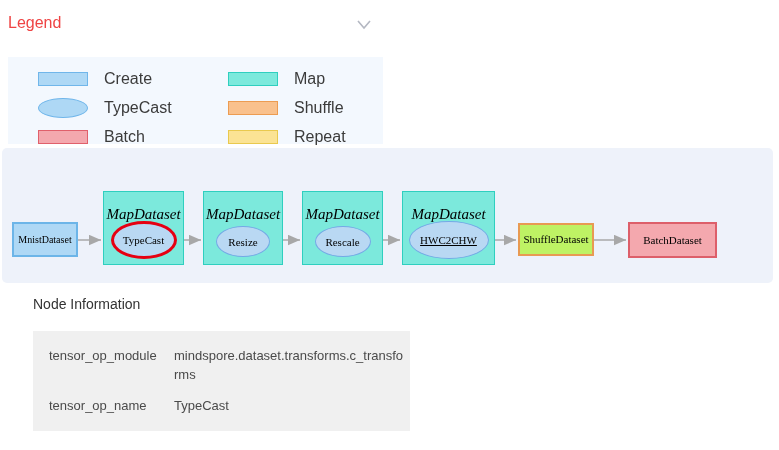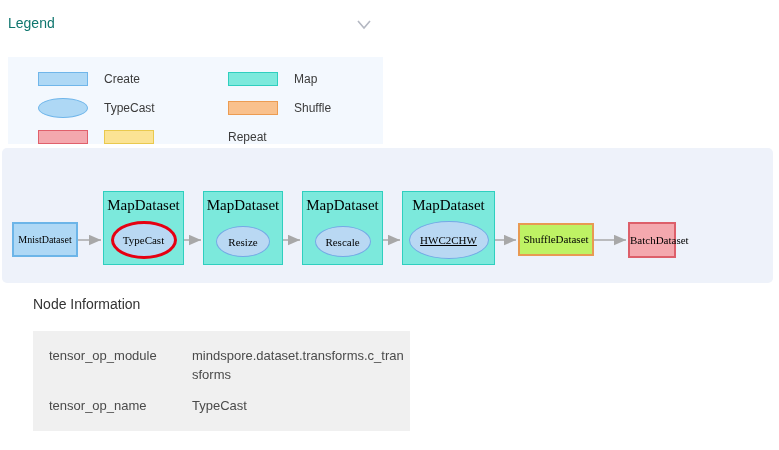--- a/index.html
+++ b/index.html
@@ -2,68 +2,68 @@
 <html><head>
 <meta charset="utf-8">
 <style>
   * { margin:0; padding:0; box-sizing:border-box; }
   html,body { width:779px; height:450px; background:#fff; overflow:hidden;
               font-family:"Liberation Sans", sans-serif; }
   #stage { position:relative; width:779px; height:450px; background:#fff; }
 
   
   .panel-header { position:absolute; left:8px; top:14px; width:375px; height:20px; }
-  .panel-title { font-size:14px; color:#0f766e;margin-top:43px; }
+  .panel-title { font-size:16px; color:#ef4444;margin-top:43px; }
   .chevron { position:absolute; left:348px; top:3px; cursor:pointer; }
 
   
   .legend { position:absolute; left:8px; top:57px; width:375px; height:87px;
             background:#f3f8fe; display:grid;
             grid-template-columns:50px 108px 50px 130px;
             grid-auto-rows:29px; column-gap:16px;
             padding:7px 0 0 30px; align-items:center; }
   .swatch { width:50px; height:14px; border:1px solid; }
   .swatch.ellipse { height:20px; border-radius:50%; }
   .sw-create, .sw-operator { background:#aed8f5; border-color:#70b6ea; }
   .sw-map     { background:#7ce9dc; border-color:#2fcfbf; }
   .sw-shuffle { background:#f9c18d; border-color:#ec9c52; }
   .sw-batch   { background:#f4a8ae; border-color:#e0606b; }
   .sw-repeat  { background:#fbe394; border-color:#e9c94e; }
-  .legend-label { font-size:12px; color:#3b3b3b; }
+  .legend-label { font-size:16px; color:#3b3b3b; }
 
   
   .diagram { position:absolute; left:2px; top:148px; width:771px; height:135px;
              background:#eef2fa; border-radius:5px; }
   .edges { position:absolute; left:0; top:0; width:771px; height:135px; }
   .gnode { position:absolute; font-family:"Liberation Serif","DejaVu Serif",serif;
            color:#000; text-align:center; cursor:pointer; }
   .n-create { left:10px; top:74px; width:66px; height:35px; background:#aed8f5;
               border:2px solid #6cb5e8; font-size:10px; line-height:31px; }
   .map-box { top:43px; height:74px; background:#7ce9dc; border:1px solid #2fcfbf; }
-  .map-box .map-title { font-size:15px; margin-top:5px; }
+  .map-box .map-title { font-size:15px; margin-top:14px;font-style:italic; }
   .op-ellipse { position:absolute; left:50%; transform:translateX(-50%); bottom:7px;
                 background:#b9d8f3; border:1px solid #74a9e6; border-radius:50%;
                 font-size:11px; display:flex; align-items:center; justify-content:center; }
   .op-selected { border:3px solid #e60012; }
   .mb1 { left:101px; width:81px; } .mb1 .op-ellipse { width:66px; height:38px; bottom:5px; }
   .mb2 { left:201px; width:80px; } .mb2 .op-ellipse { width:54px; height:31px; }
   .mb3 { left:300px; width:81px; } .mb3 .op-ellipse { width:56px; height:31px; }
   .mb4 { left:400px; width:93px; } .mb4 .op-ellipse { width:80px; height:38px; bottom:5px;text-decoration:underline; }
   .n-shuffle { left:516px; top:75px; width:76px; height:33px; background:#bef264;
                border:2px solid #e89a52; font-size:11px; line-height:29px; }
-  .n-batch { left:626px; top:74px; width:48px; height:36px; background:#f4a8ae;
+  .n-batch { left:626px; top:74px; width:89px; height:36px; background:#f4a8ae;
              border:2px solid #dd5f6a; font-size:11px; line-height:32px; }
 
   
   .info-title { position:absolute; left:33px; top:296px; font-size:14px; color:#333; }
   .info-table { position:absolute; left:33px; top:331px; width:377px;
                 background:#f0f0f0; padding:9px 4px 10px 16px; }
   .info-row { display:flex; font-size:13px; color:#4a4a4a; line-height:19px;
               padding:6px 0; }
-  .info-key { width:112px; word-break:break-all; flex:none; margin-right:31px; }
+  .info-key { width:112px; word-break:break-all; flex:none; margin-right:13px; }
   .info-val { width:232px; word-break:break-all; }
 </style>
 </head>
 <body>
 
 <div id="stage">
 
   <div class="panel-header">
     <span class="panel-title">Legend</span>
     <span class="chevron">
@@ -78,20 +78,21 @@
     <span class="legend-label">Create</span>
     <span class="swatch sw-map"></span>
     <span class="legend-label">Map</span>
 
     <span class="swatch ellipse sw-operator"></span>
     <span class="legend-label">TypeCast</span>
     <span class="swatch sw-shuffle"></span>
     <span class="legend-label">Shuffle</span>
 
     <span class="swatch sw-batch"></span>
+    <span class="legend-label">Batch</span>
     <span class="swatch sw-repeat"></span>
     <span class="legend-label">Repeat</span>
   </div>
 
   <div class="diagram">
     <svg class="edges" viewBox="0 0 771 135">
       <defs>
         <marker id="ah" markerWidth="9" markerHeight="8" refX="8" refY="3.5" orient="auto">
           <path d="M0,0 L8,3.5 L0,7 Z" fill="#a8a8a8"></path>
         </marker>

